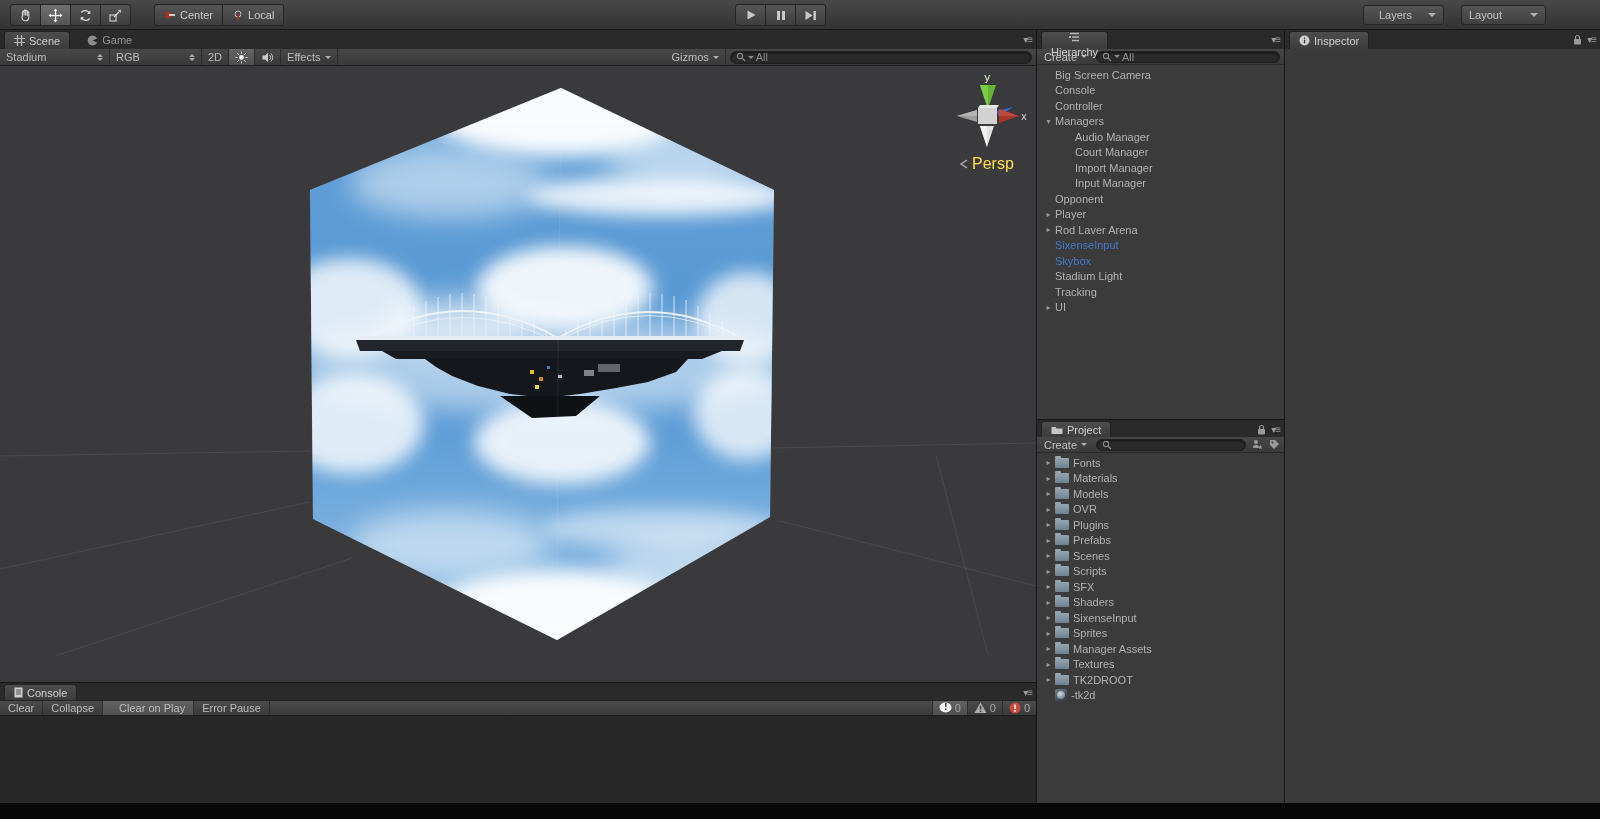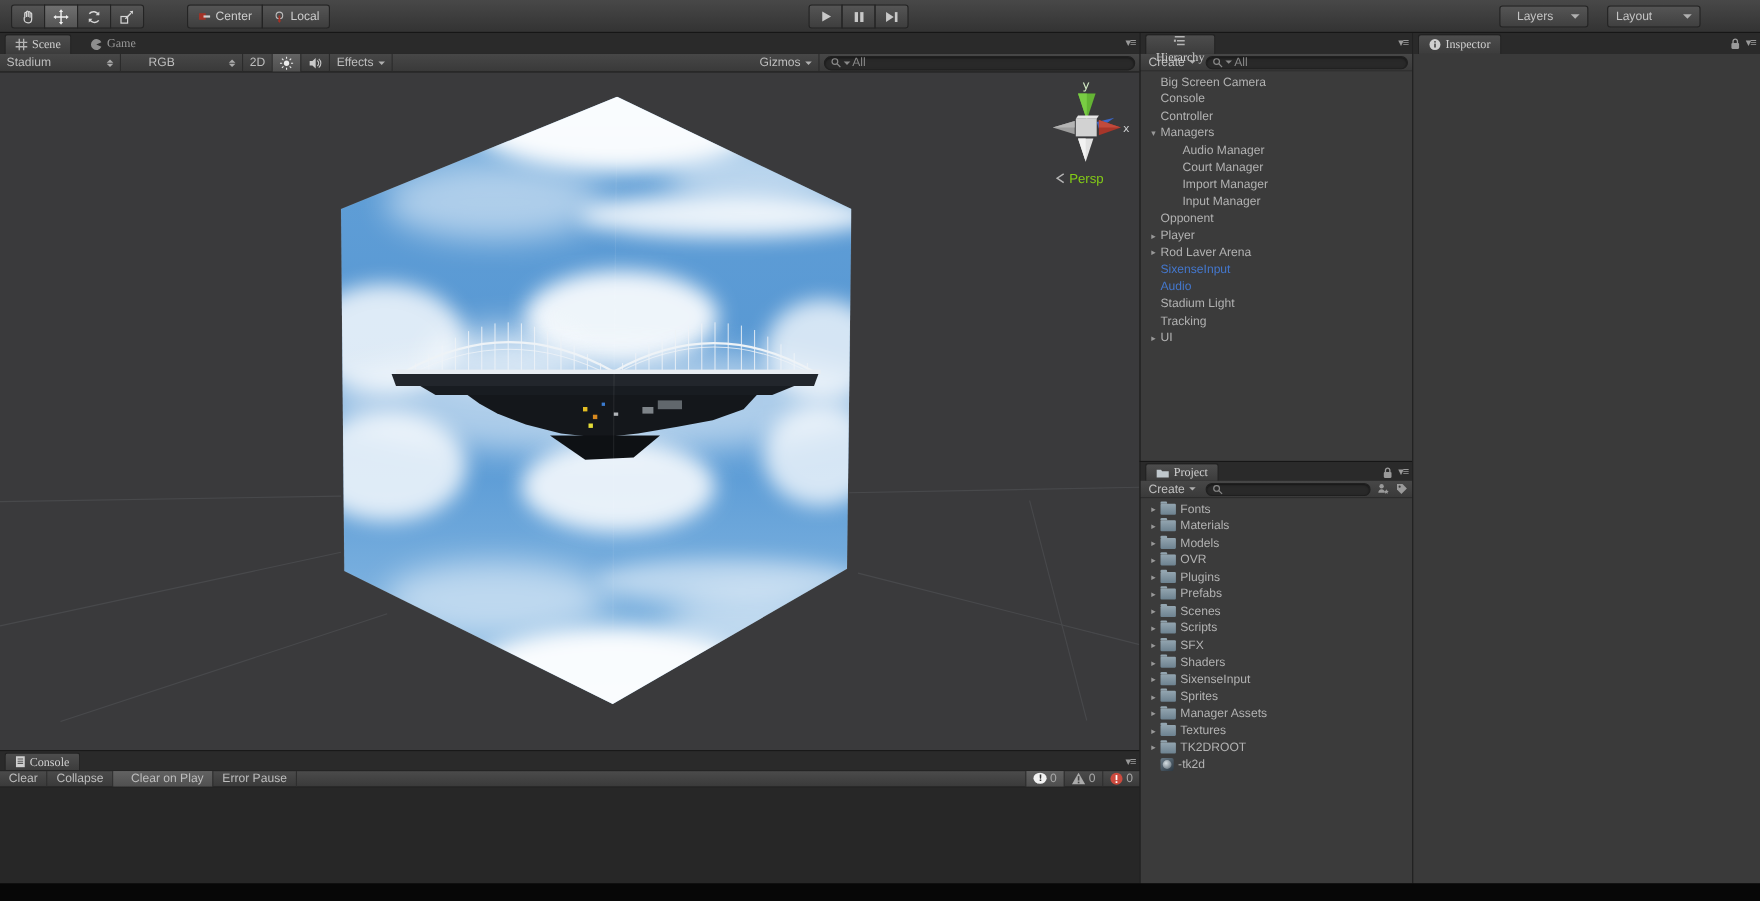--- a/index.html
+++ b/index.html
@@ -12,38 +12,38 @@
   
   .topbar { position:absolute; left:0; top:0; width:1600px; height:30px;
     background:linear-gradient(#484848,#333333); border-bottom:1px solid #161616; }
   .btn { display:flex; align-items:center; justify-content:center;
     background:linear-gradient(#555,#3e3e3e); border:1px solid #242424; color:#ccc; }
   .btn.active { background:linear-gradient(#707070,#545454); }
   .tool-group { position:absolute; left:10px; top:4px; display:flex; }
   .tool-group .btn { width:31px; height:22px; margin-left:-1px; }
   .tool-group .btn:first-child { border-radius:3px 0 0 3px; margin-left:0; }
   .tool-group .btn:last-child  { border-radius:0 3px 3px 0; }
-  .pivot-group { position:absolute; left:171px; top:4px; display:flex; }
+  .pivot-group { position:absolute; left:155px; top:4px; display:flex; }
   .pivot-group .btn { height:22px; padding:0 9px; gap:4px; margin-left:-1px; font-size:11px;}
   .pivot-group .btn:first-child { border-radius:3px 0 0 3px; }
   .pivot-group .btn:last-child  { border-radius:0 3px 3px 0; }
   .play-group { position:absolute; left:736px; top:4px; display:flex; }
   .play-group .btn { width:31px; height:22px; margin-left:-1px; }
   .play-group .btn:first-child { border-radius:3px 0 0 3px; }
   .play-group .btn:last-child  { border-radius:0 3px 3px 0; }
   .dd { position:absolute; top:5px; height:20px; border-radius:3px;
     background:linear-gradient(#555,#404040); border:1px solid #242424;
     display:flex; align-items:center; justify-content:space-between; padding:0 7px; color:#c4c4c4; }
   .caret { width:0; height:0; border-left:4px solid transparent; border-right:4px solid transparent;
     border-top:4px solid #b0b0b0; }
   .caret.sm { border-left-width:3px; border-right-width:3px; border-top-width:3px; }
   
   .tabbar { display:flex; align-items:flex-end; background:#2a2a2a; position:relative; }
   .tab { height:18px; display:flex; align-items:center; gap:4px; padding:0 9px;
-    color:#989898; border-radius:3px 3px 0 0;font-family:Liberation Serif, serif; }
+    color:#989898; border-radius:3px 3px 0 0; }
   .tab.active { background:linear-gradient(#4d4d4d,#3c3c3c); border:1px solid #222;
     border-bottom:none; color:#cfcfcf; }
   .panel-menu { position:absolute; right:4px; top:4px; display:flex; gap:5px; align-items:center;
     color:#9a9a9a; font-size:10px; }
   .menu-glyph { letter-spacing:-1px; }
   
   .scene-panel { position:absolute; left:0; top:30px; width:1036px; height:652px; }
   .scene-tabbar { height:19px; }
   .scene-toolbar { height:17px; background:linear-gradient(#474747,#393939);
     border-bottom:1px solid #202020; display:flex; align-items:stretch; }
@@ -201,21 +201,21 @@
     </div>
 
     <div class="scene-toolbar">
       <div class="stb" style="width:110px;">
         <span>Stadium</span>
         <span class="updown">
             <i class="u"></i>
             <i class="d"></i>
           </span>
       </div>
-      <div class="stb" style="width:92px;margin-left:19px;">
+      <div class="stb" style="width:92px;">
         <span>RGB</span>
         <span class="updown">
             <i class="u"></i>
             <i class="d"></i>
           </span>
       </div>
       <div class="stb toggle">
         <span>2D</span>
       </div>
       <div class="stb toggle on">
@@ -356,21 +356,21 @@
           <polygon points="58,40 58,54 78,47" fill="#a8362a"></polygon>
           <polygon points="58,40 58,47 78,47" fill="#c14a3c"></polygon>
 
           <rect x="37" y="39" width="19" height="16" fill="#d2d2d2"></rect>
           <polygon points="37,39 56,39 58,36 39,36" fill="#e6e6e6"></polygon>
 
           <polygon points="39,57 53,57 46,78" fill="#e2e2e2"></polygon>
           <polygon points="39,57 46,57 46,78" fill="#f2f2f2"></polygon>
           <text x="80" y="51" fill="#caccce" font-size="10" font-family="DejaVu Sans, sans-serif">x</text>
         </svg>
-        <div style="position:absolute;left:18px;top:86px;color:#84cc16;font-size:12px;display:flex;align-items:center;gap:3px;">
+        <div style="position:absolute;left:18px;top:86px;color:#fde047;font-size:16px;display:flex;align-items:center;gap:3px;">
           <svg width="10" height="10" viewBox="0 0 10 10">
               <path d="M8 1L2 5l6 4" fill="none" stroke="#b4b4b4" stroke-width="1.3"></path>
             </svg>
           <span>Persp</span>
         </div>
       </div>
     </div>
   </div>
 
   <div class="console-panel">
@@ -519,21 +519,21 @@
           <span class="tlabel">Rod Laver Arena</span>
         </div>
 
         <div class="trow ind0 blue">
           <span class="arrow"></span>
           <span class="tlabel">SixenseInput</span>
         </div>
 
         <div class="trow ind0 blue">
           <span class="arrow"></span>
-          <span class="tlabel">Audio</span>
+          <span class="tlabel">Skybox</span>
         </div>
 
         <div class="trow ind0">
           <span class="arrow"></span>
           <span class="tlabel">Stadium Light</span>
         </div>
 
         <div class="trow ind0">
           <span class="arrow"></span>
           <span class="tlabel">Tracking</span>

